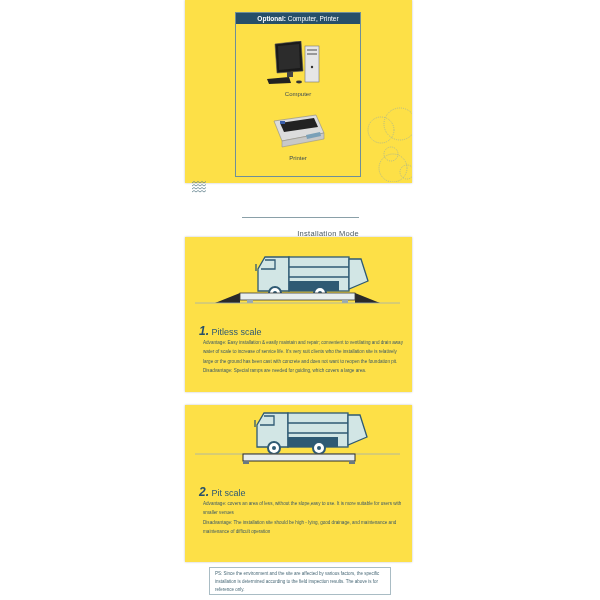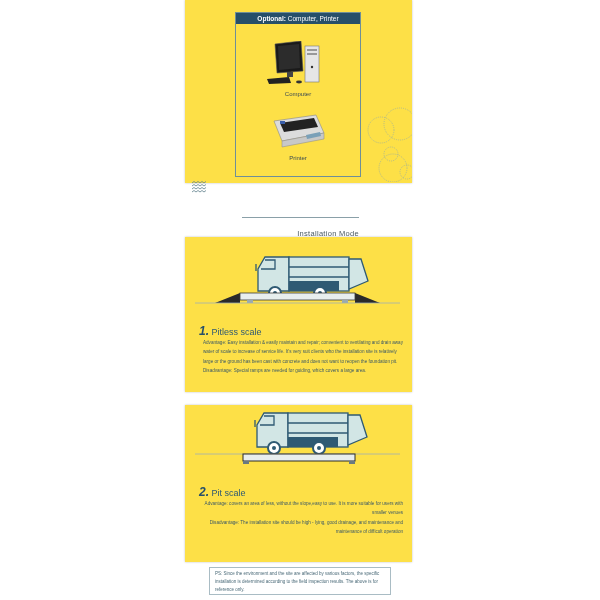--- a/index.html
+++ b/index.html
@@ -10,21 +10,21 @@
   .optbox .hdr { height:11px; background:#274f69; color:#ffffff; font-size:6.5px; line-height:11px; text-align:center; }
   .optbox .hdr b { font-weight:bold; }
   .device { position:absolute; left:0; width:100%; text-align:center; }
   .device .lbl { font-size:6px; color:#3a4a52; margin-top:2px; }
   .circles { position:absolute; right:0; top:106px; }
   .wave { position:absolute; left:192px; top:181px; }
   .section-title { position:absolute; left:242px; top:205px; width:117px; text-align:right; font-size:7.5px; color:#4a5a62; letter-spacing:0.3px;margin-top:24px; }
   .section-line { position:absolute; left:242px; top:217px; width:117px; height:1px; background:#8aa0a8; }
   .mode { position:absolute; left:185px; width:227px; }
   #mode1 { top:237px; height:155px; }
-  #mode2 { top:405px; height:157px;text-align:right; }
+  #mode2 { top:405px; height:157px; }
   .mode .truck { position:absolute; left:0; top:0; }
   .mode .title { position:absolute; left:14px; font-size:9px; color:#2f5a73; }
   .mode .title .num { font-style:italic; font-weight:bold; font-size:12px; color:#274f69; }
   .mode .body { position:absolute; left:18px; width:200px; font-size:4.6px; line-height:9.3px; color:#3d5a66; }
   #mode1 .title { top:87px; }
   #mode1 .body { top:101px; }
   #mode2 .title { top:80px; }
   #mode2 .body { top:94px; }
   .ps { position:absolute; left:209px; top:567px; width:182px; height:28px; border:1px solid #a9bcc4; box-sizing:border-box; padding:2px 5px; font-size:4.5px; line-height:8px; color:#4a6a78; }
 </style>

